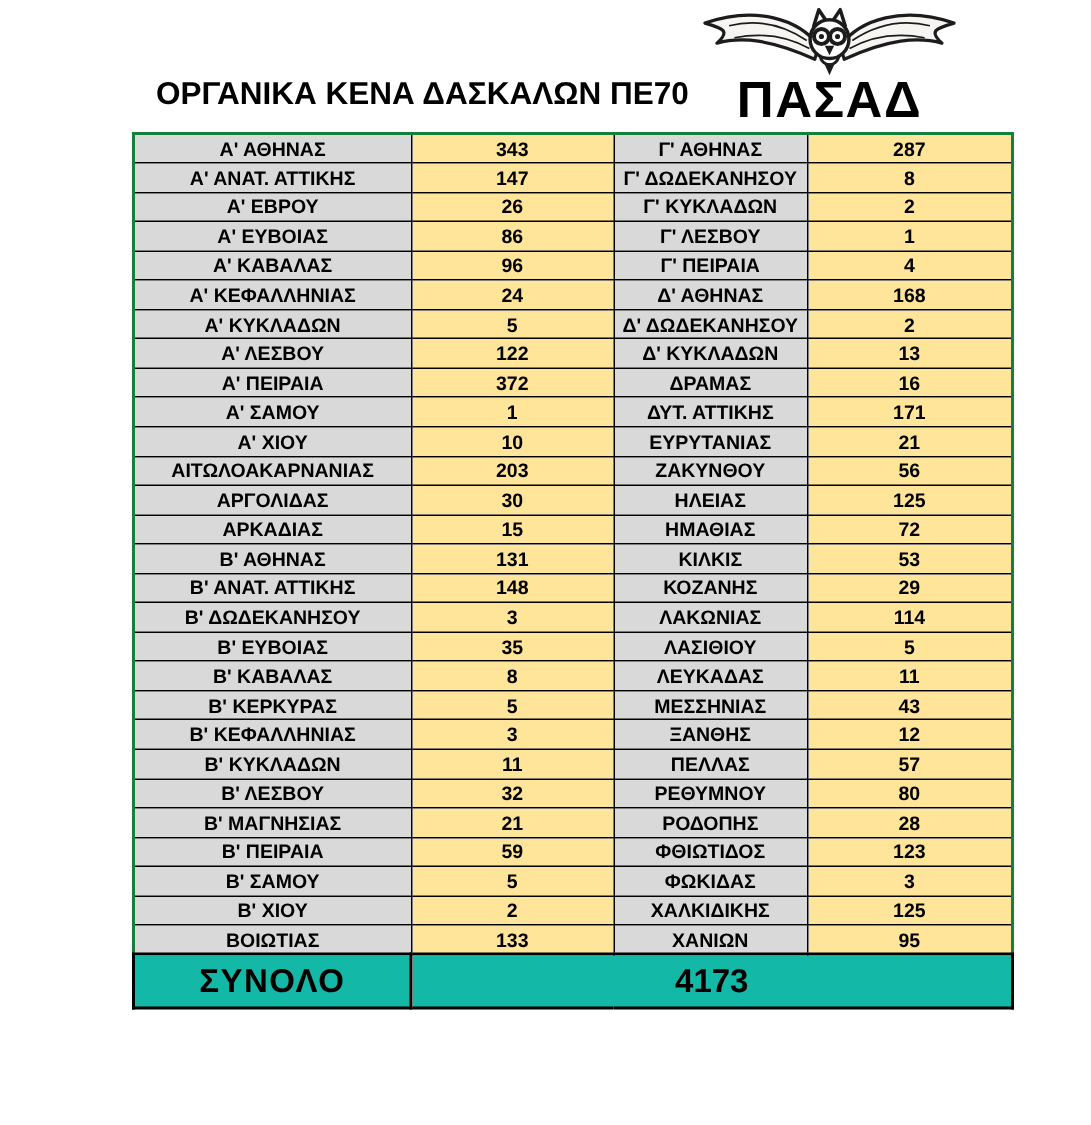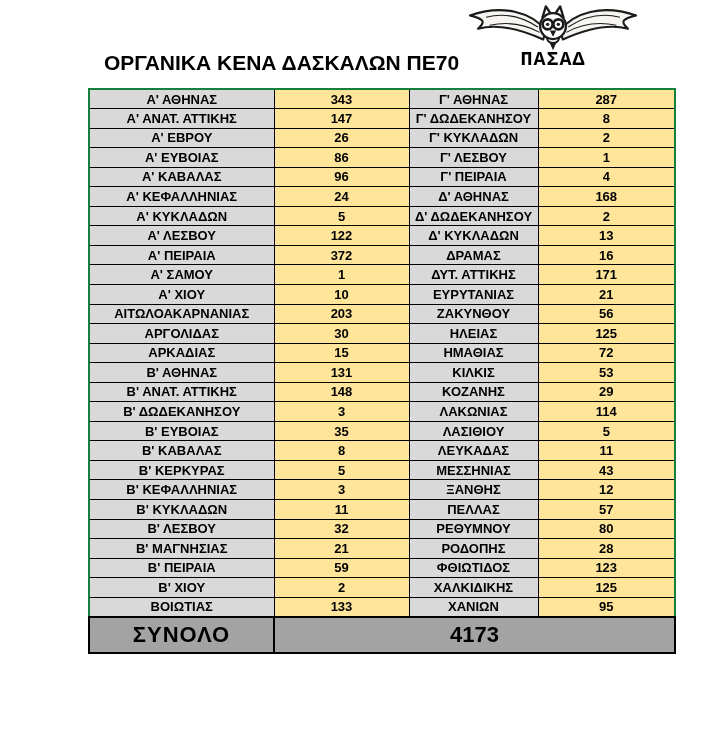--- a/index.html
+++ b/index.html
@@ -21,23 +21,23 @@
   }
   .logo {
     position: absolute;
     left: 448px;
     top: 2px;
     width: 210px;
     text-align: center;
   }
   .logo svg { display: block; margin: 0 auto; }
   .logo-text {
-    font-family: Liberation Mono, monospace;
+    font-family: Liberation Sans, sans-serif;
     font-weight: 700;
-    font-size: 20px;
+    font-size: 34px;
     line-height: 1;
     margin-top: -2px;
     letter-spacing: 1px;
   }
   table.vacancies {
     position: absolute;
     left: 88px;
     top: 88px;
     width: 586px;
     border-collapse: collapse;
@@ -53,21 +53,21 @@
     line-height: 1;
     padding: 0;
     white-space: nowrap;
     overflow: hidden;
   }
   .vacancies tbody tr { height: 19.55px; }
   .vacancies td.region { background: #D9D9D9; }
   .vacancies td.value  { background: #FFE599; }
   .vacancies tr.total-row { height: 36px; }
   .vacancies tr.total-row td {
-    background: #a3a3a3;
+    background: #14b8a6;
     border: 2px solid #000;
   }
   .vacancies td.total-label { font-size: 22px; letter-spacing: 1px; }
   .vacancies td.total-value { font-size: 22px; }
 </style>
 </head>
 <body>
 
 <h1 class="page-title">ΟΡΓΑΝΙΚΑ ΚΕΝΑ ΔΑΣΚΑΛΩΝ ΠΕ70</h1>
 
@@ -255,20 +255,26 @@
     <td class="region">ΡΟΔΟΠΗΣ</td>
     <td class="value">28</td>
   </tr>
       <tr>
     <td class="region">Β' ΠΕΙΡΑΙΑ</td>
     <td class="value">59</td>
     <td class="region">ΦΘΙΩΤΙΔΟΣ</td>
     <td class="value">123</td>
   </tr>
       <tr>
+    <td class="region">Β' ΣΑΜΟΥ</td>
+    <td class="value">5</td>
+    <td class="region">ΦΩΚΙΔΑΣ</td>
+    <td class="value">3</td>
+  </tr>
+      <tr>
     <td class="region">Β' ΧΙΟΥ</td>
     <td class="value">2</td>
     <td class="region">ΧΑΛΚΙΔΙΚΗΣ</td>
     <td class="value">125</td>
   </tr>
       <tr>
     <td class="region">ΒΟΙΩΤΙΑΣ</td>
     <td class="value">133</td>
     <td class="region">ΧΑΝΙΩΝ</td>
     <td class="value">95</td>

